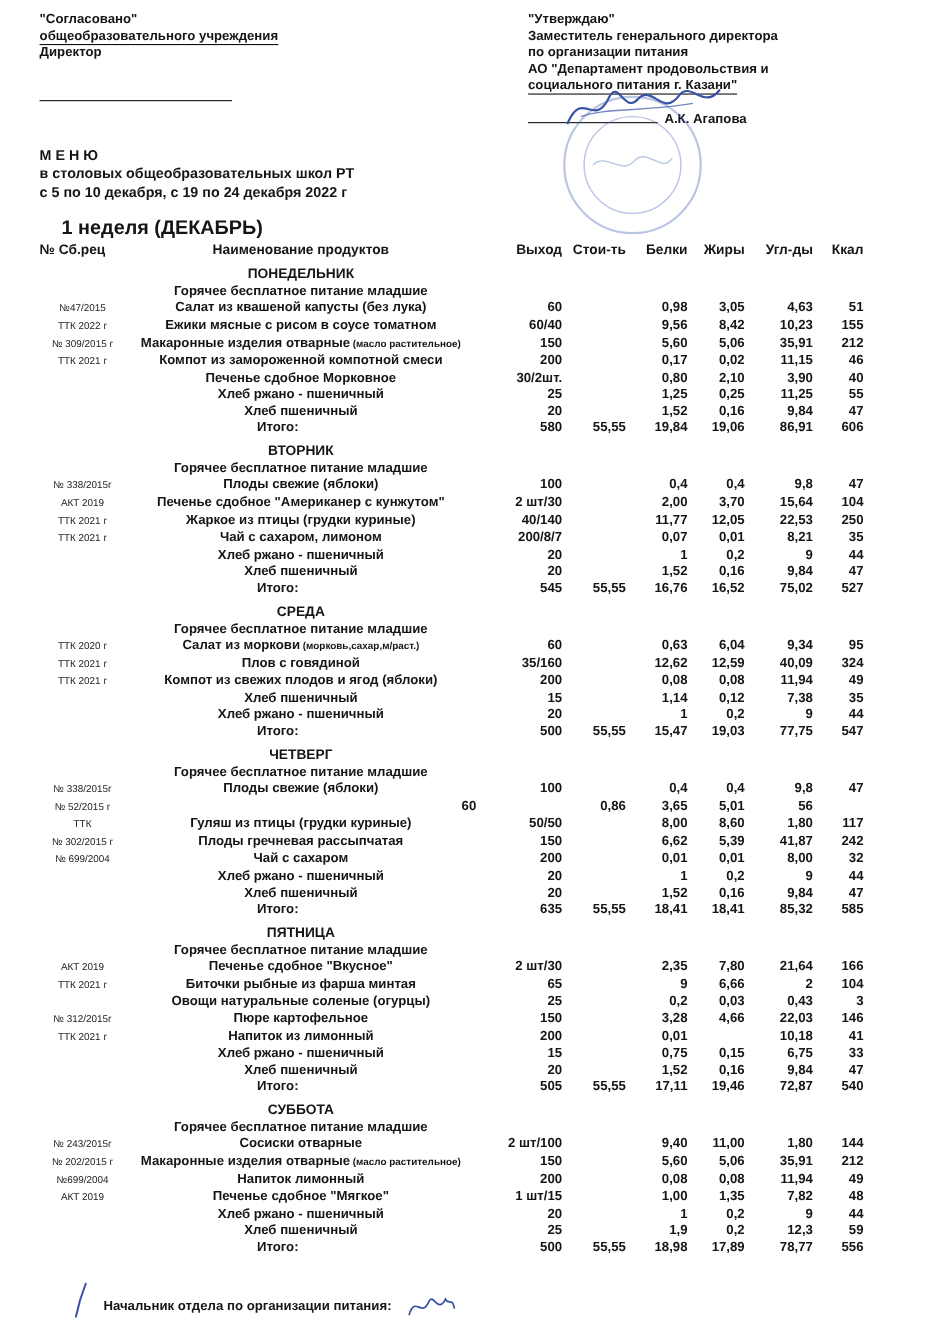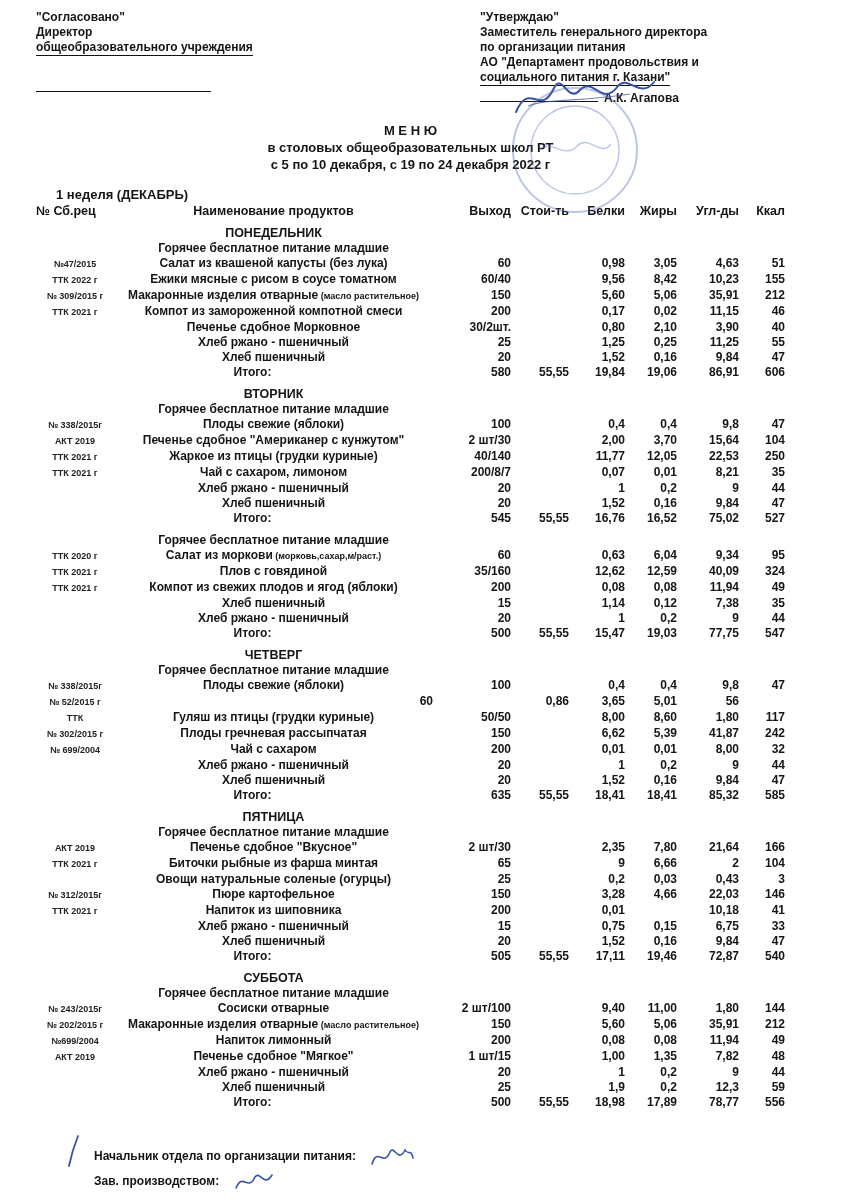--- a/index.html
+++ b/index.html
@@ -9,59 +9,59 @@
     font-family:"Liberation Sans", sans-serif; font-weight:700; color:#151515;
     overflow:hidden; box-sizing:border-box; padding:10px 64px 0 36px;
   }
   
   .top{ display:flex; justify-content:space-between; align-items:flex-start; }
   .hdr-left{ width:300px; font-size:12px; line-height:15px; }
   .hdr-right{ width:305px; font-size:12px; line-height:15px; position:relative; }
   .hline span{ display:inline; }
   .u span{ border-bottom:1.5px solid #111; padding-bottom:1px; }
   .blank-sigline{ width:175px; border-bottom:1.5px solid #111; height:22px; margin-top:14px; }
-  .signer-row{ margin-top:6px; white-space:nowrap; }
+  .signer-row{ margin-top:16px; white-space:nowrap; }
   .sig-underline{ display:inline-block; width:118px; border-bottom:1.5px solid #111; height:10px; margin-right:6px; }
   .sig-svg{ position:absolute; left:510px; top:72px; pointer-events:none; }
   .stamp-svg{ position:absolute; left:505px; top:80px; pointer-events:none; opacity:.38; }
   
-  .title-block{ text-align:center; margin-top:16px; font-size:13px; line-height:17px; }
+  .title-block{ text-align:left; margin-top:16px; font-size:13px; line-height:17px; }
   
-  .week{ margin:14px 0 2px 20px; font-size:13px; }
+  .week{ margin:14px 0 2px 20px; font-size:18px; }
   .row{
     display:grid; grid-template-columns:78px 1fr 78px 58px 56px 52px 62px 46px;
     line-height:15px; font-size:12px; align-items:baseline;
   }
   .thead{ font-size:12.5px; }
   .c-code{ text-align:center; }
   .thead .c-code{ text-align:left; }
   .c-name{ text-align:center; white-space:nowrap; }
   .c-num{ text-align:right; white-space:nowrap; }
-  .code{ font-size:9px; font-weight:700; color:#222; }
+  .code{ font-size:9px; font-weight:400; color:#222; }
   .day-section{ margin-top:7px; }
   .day-name{ font-size:12.5px; }
   .note{ font-size:9px;margin-top:12px; }
   .total-label{ text-align:center; padding-right:42px; }
   
   .footer{ margin-top:34px; margin-left:58px; font-size:12px; line-height:19px; position:relative; }
   .f-line{ white-space:nowrap; }
   .scribble{ vertical-align:middle; margin-left:10px; }
   .tick{ position:absolute; left:-28px; top:-10px; }
   svg path, svg circle, svg line{ fill:none; }
 </style>
 </head>
 <body>
 
 <div class="page">
 
   <div class="top">
     <div class="hdr-left">
       <div class="hline"><span>"Согласовано"</span></div>
+      <div class="hline u"><span>общеобразовательного учреждения</span></div>
       <div class="hline"><span>Директор</span></div>
-      <div class="hline u"><span>общеобразовательного учреждения</span></div>
       <div class="blank-sigline"></div>
     </div>
     <div class="hdr-right">
       <div class="hline"><span>"Утверждаю"</span></div>
       <div class="hline"><span>Заместитель генерального директора</span></div>
       <div class="hline"><span>по организации питания</span></div>
       <div class="hline"><span>АО "Департамент продовольствия и</span></div>
       <div class="hline u"><span>социального питания г. Казани"</span></div>
       <div class="signer-row">
         <span class="sig-underline"></span><span>А.К. Агапова</span>
@@ -265,20 +265,24 @@
           <span class="c-num">55,55</span>
           <span class="c-num">16,76</span>
           <span class="c-num">16,52</span>
           <span class="c-num">75,02</span>
           <span class="c-num">527</span>
         </div>
       </section>
       <section class="day-section">
         <div class="row">
           <span class="c-code"></span>
+          <span class="c-name day-name">СРЕДА</span>
+        </div>
+        <div class="row">
+          <span class="c-code"></span>
           <span class="c-name">Горячее бесплатное питание младшие</span>
         </div>
         <div class="row dish-row">
           <span class="c-code code">ТТК 2020 г</span>
           <span class="c-name">Салат из моркови<span class="note"> (морковь,сахар,м/раст.)</span></span>
           <span class="c-num">60</span>
           <span class="c-num"></span>
           <span class="c-num">0,63</span>
           <span class="c-num">6,04</span>
           <span class="c-num">9,34</span>
@@ -468,21 +472,21 @@
           <span class="c-name">Пюре картофельное</span>
           <span class="c-num">150</span>
           <span class="c-num"></span>
           <span class="c-num">3,28</span>
           <span class="c-num">4,66</span>
           <span class="c-num">22,03</span>
           <span class="c-num">146</span>
         </div>
         <div class="row dish-row">
           <span class="c-code code">ТТК 2021 г</span>
-          <span class="c-name">Напиток из шиповника</span>
+          <span class="c-name">Напиток из лимонный</span>
           <span class="c-num">200</span>
           <span class="c-num"></span>
           <span class="c-num">0,01</span>
           <span class="c-num"></span>
           <span class="c-num">10,18</span>
           <span class="c-num">41</span>
         </div>
         <div class="row dish-row">
           <span class="c-code code"></span>
           <span class="c-name">Хлеб ржано - пшеничный</span>

